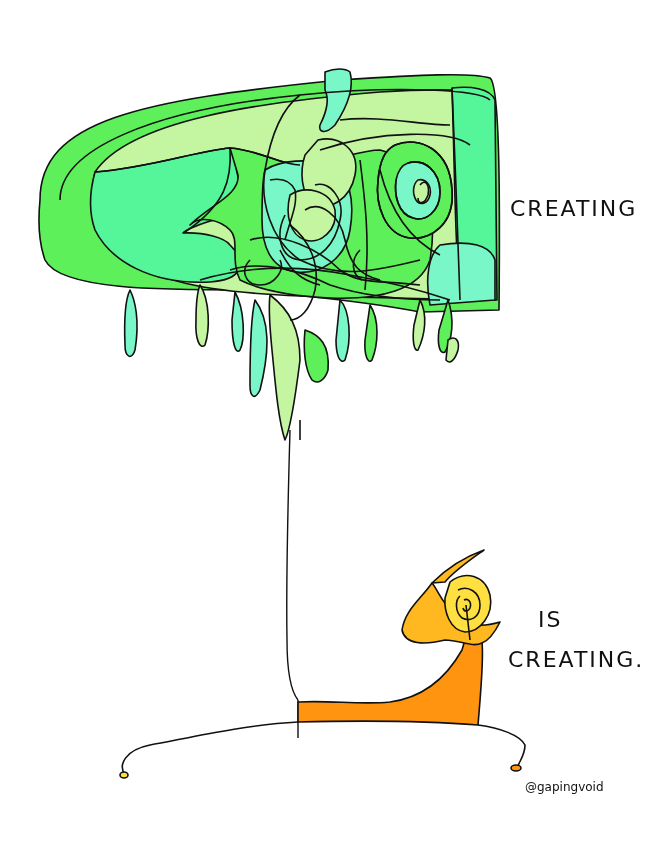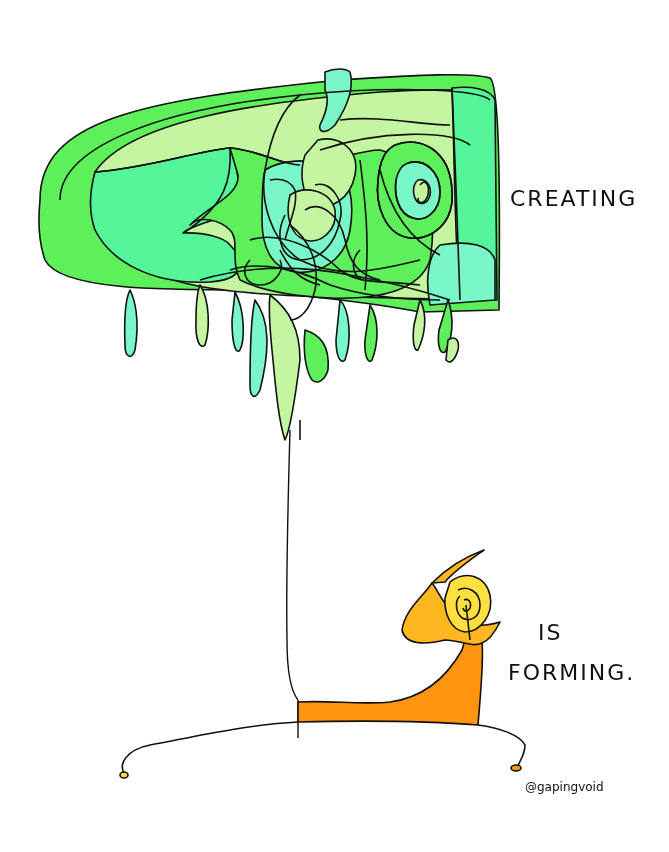--- a/index.html
+++ b/index.html
@@ -1,21 +1,21 @@
 <!DOCTYPE html>
 <html><head>
   <meta charset="utf-8">
   <style>
     html, body { margin: 0; padding: 0; background: #ffffff; }
     body { width: 669px; height: 852px; position: relative; overflow: hidden; font-family: "DejaVu Sans", sans-serif; }
     .art { position: absolute; left: 0; top: 0; width: 669px; height: 852px; }
     .caption { position: absolute; color: #111; font-family: "DejaVu Sans", sans-serif; letter-spacing: 2px; font-weight: normal; line-height: 1.2; }
-    .cap1 { left: 510px; top: 186px; font-size: 22px; text-align: center; }
+    .cap1 { left: 510px; top: 196px; font-size: 22px; text-align: center; }
     .cap1 .line2 { display: block; padding-left: 4px; }
-    .cap2 { left: 508px; top: 613px; font-size: 22px; line-height: 40px; }
+    .cap2 { left: 508px; top: 600px; font-size: 22px; line-height: 40px; }
     .cap2 span { display: block; }
     .cap2 .l1 { padding-left: 30px; }
     .cap2 .l2 { padding-left: 6px; }
     .credit { position: absolute; left: 525px; top: 780px; font-size: 12px; color: #111; font-family: "DejaVu Sans", sans-serif; text-align: right; }
   </style>
 </head>
 <body>
 
 <svg class="art" viewBox="0 0 669 852" xmlns="http://www.w3.org/2000/svg">
 
@@ -103,16 +103,16 @@
     <ellipse cx="516" cy="768" rx="5" ry="3" fill="#ff9410"></ellipse>
   </g>
 </svg>
 
 <div class="caption cap1">
   <span>CREATING</span><br>
 </div>
 
 <div class="caption cap2">
   <span class="l1">IS</span>
-  <span>FORMING.</span>
+  <span>CREATING.</span>
 </div>
 
 <div class="credit">@gapingvoid</div>
 
 </body></html>

